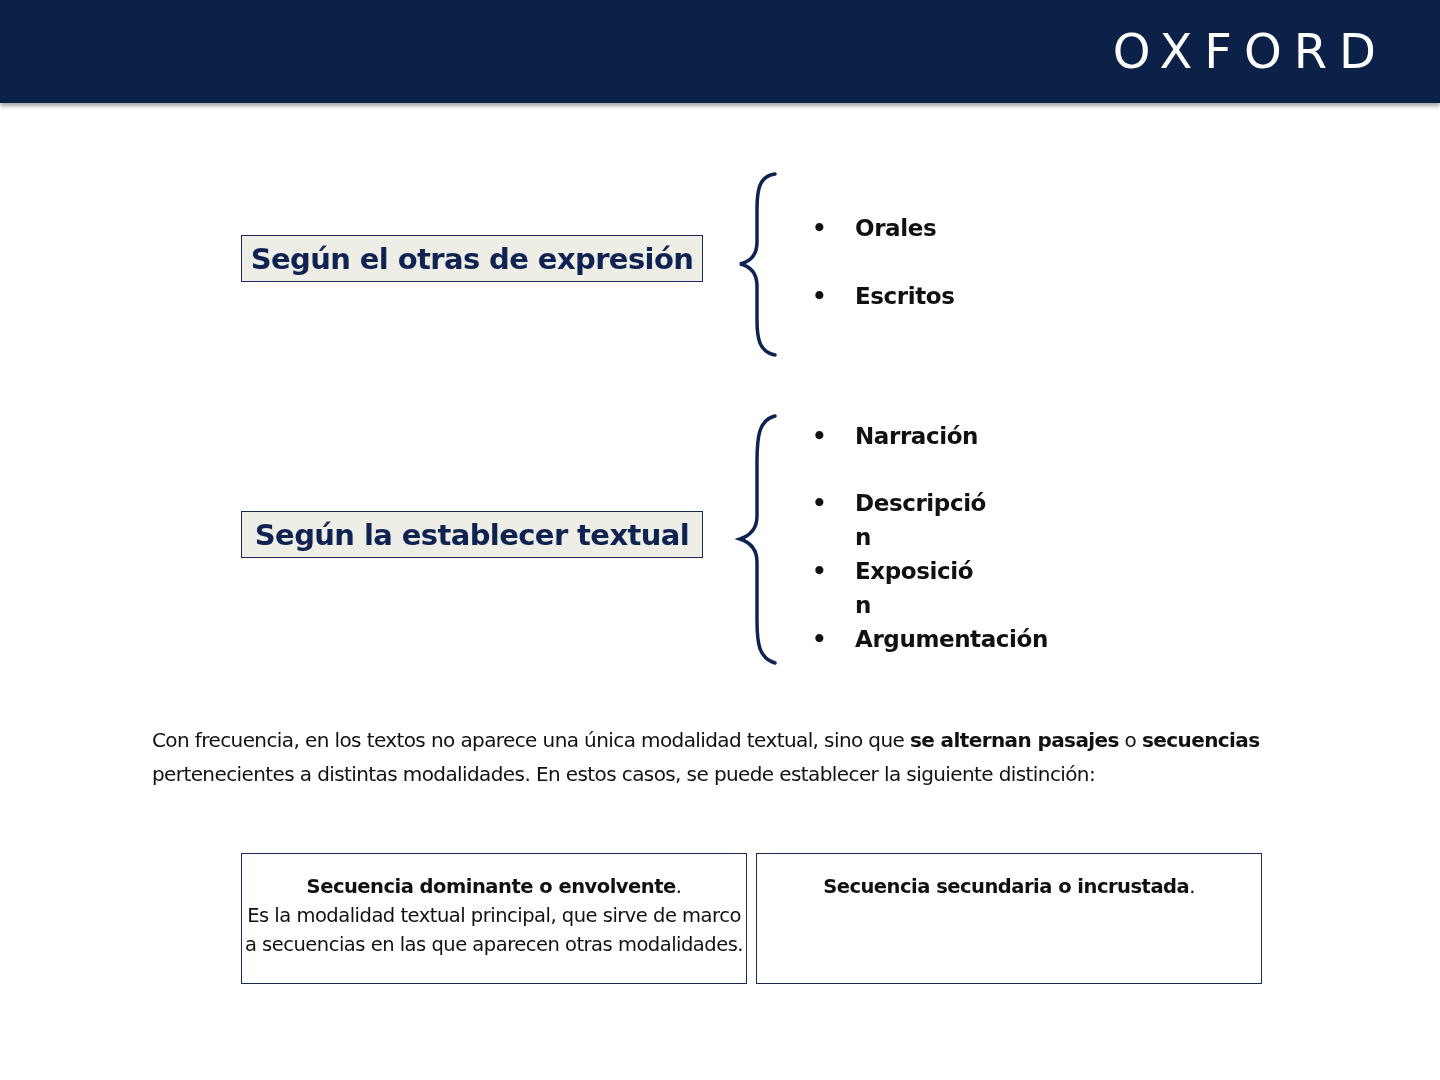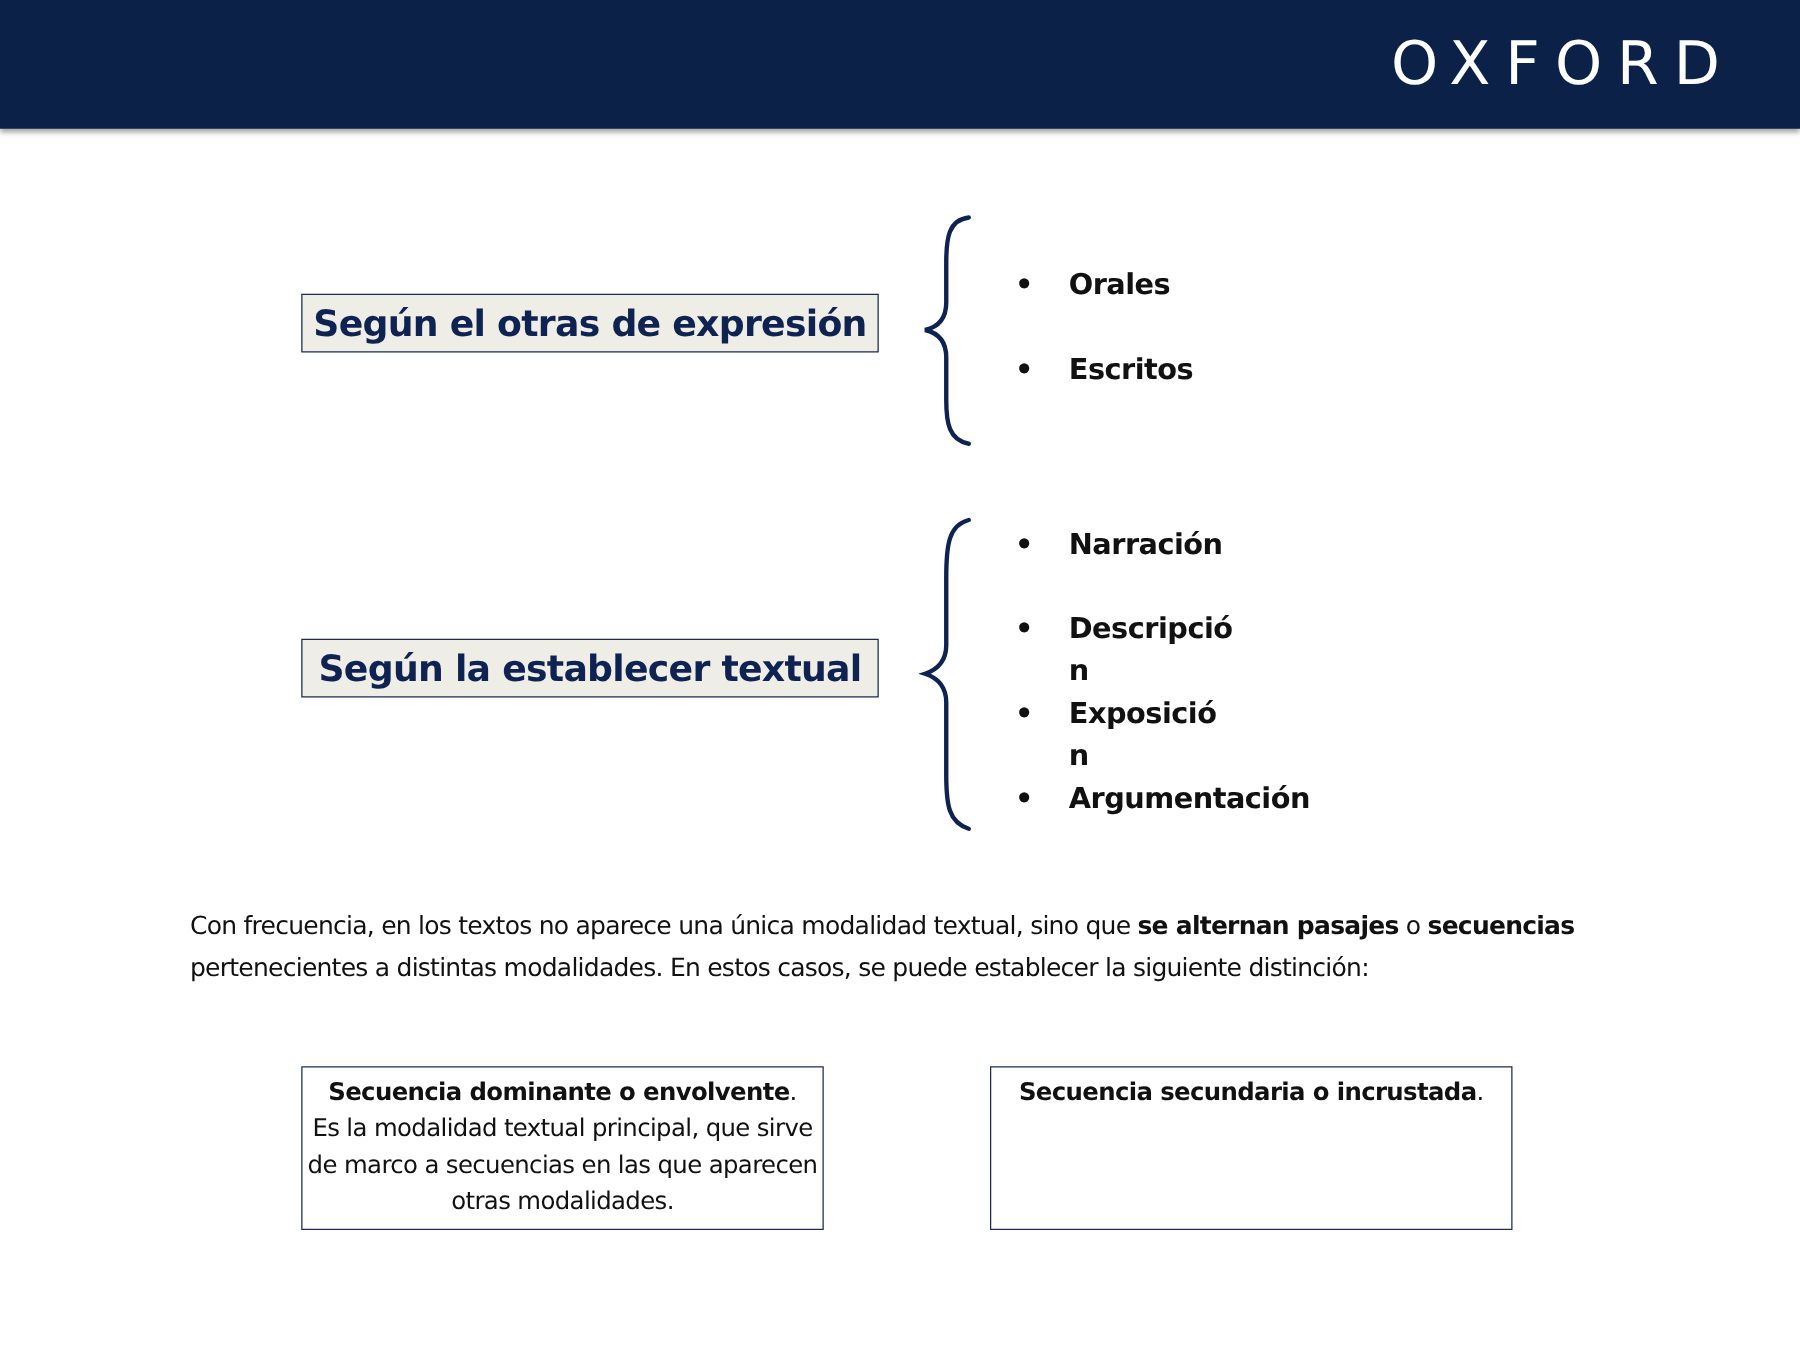--- a/index.html
+++ b/index.html
@@ -48,29 +48,29 @@
     .list2 li.narr { margin-bottom: 33px; }
     .list2 li.wide { width: 200px; }
     .para {
       position: absolute; left: 152px; top: 723px; width: 1130px;
       font-size: 20px; line-height: 34px; color: #111;
       font-family: "DejaVu Sans", sans-serif;
       letter-spacing: -0.6px;
     }
     .para b { font-weight: bold; }
     .seq-box {
-      position: absolute; top: 853px; width: 418px; height: 131px;
+      position: absolute; top: 853px; width: 506px; height: 131px;
       border: 1.5px solid #1a2c56; box-sizing: border-box;
       text-align: center; font-size: 19.5px; line-height: 29px;
-      padding-top: 5px; color: #111;
+      padding-top: 18px; color: #111;
       font-family: "DejaVu Sans", sans-serif;
       letter-spacing: -0.5px;
     }
     .seq1 { left: 241px; }
-    .seq2 { left: 792px; }
+    .seq2 { left: 756px; }
     .seq-box .title { font-weight: bold; }
   </style>
 </head>
 <body>
 
 <div class="header">
   <div class="logo">OXFORD</div>
 </div>
 
 <div class="cat-box cat1">Según el otras de expresión</div>

